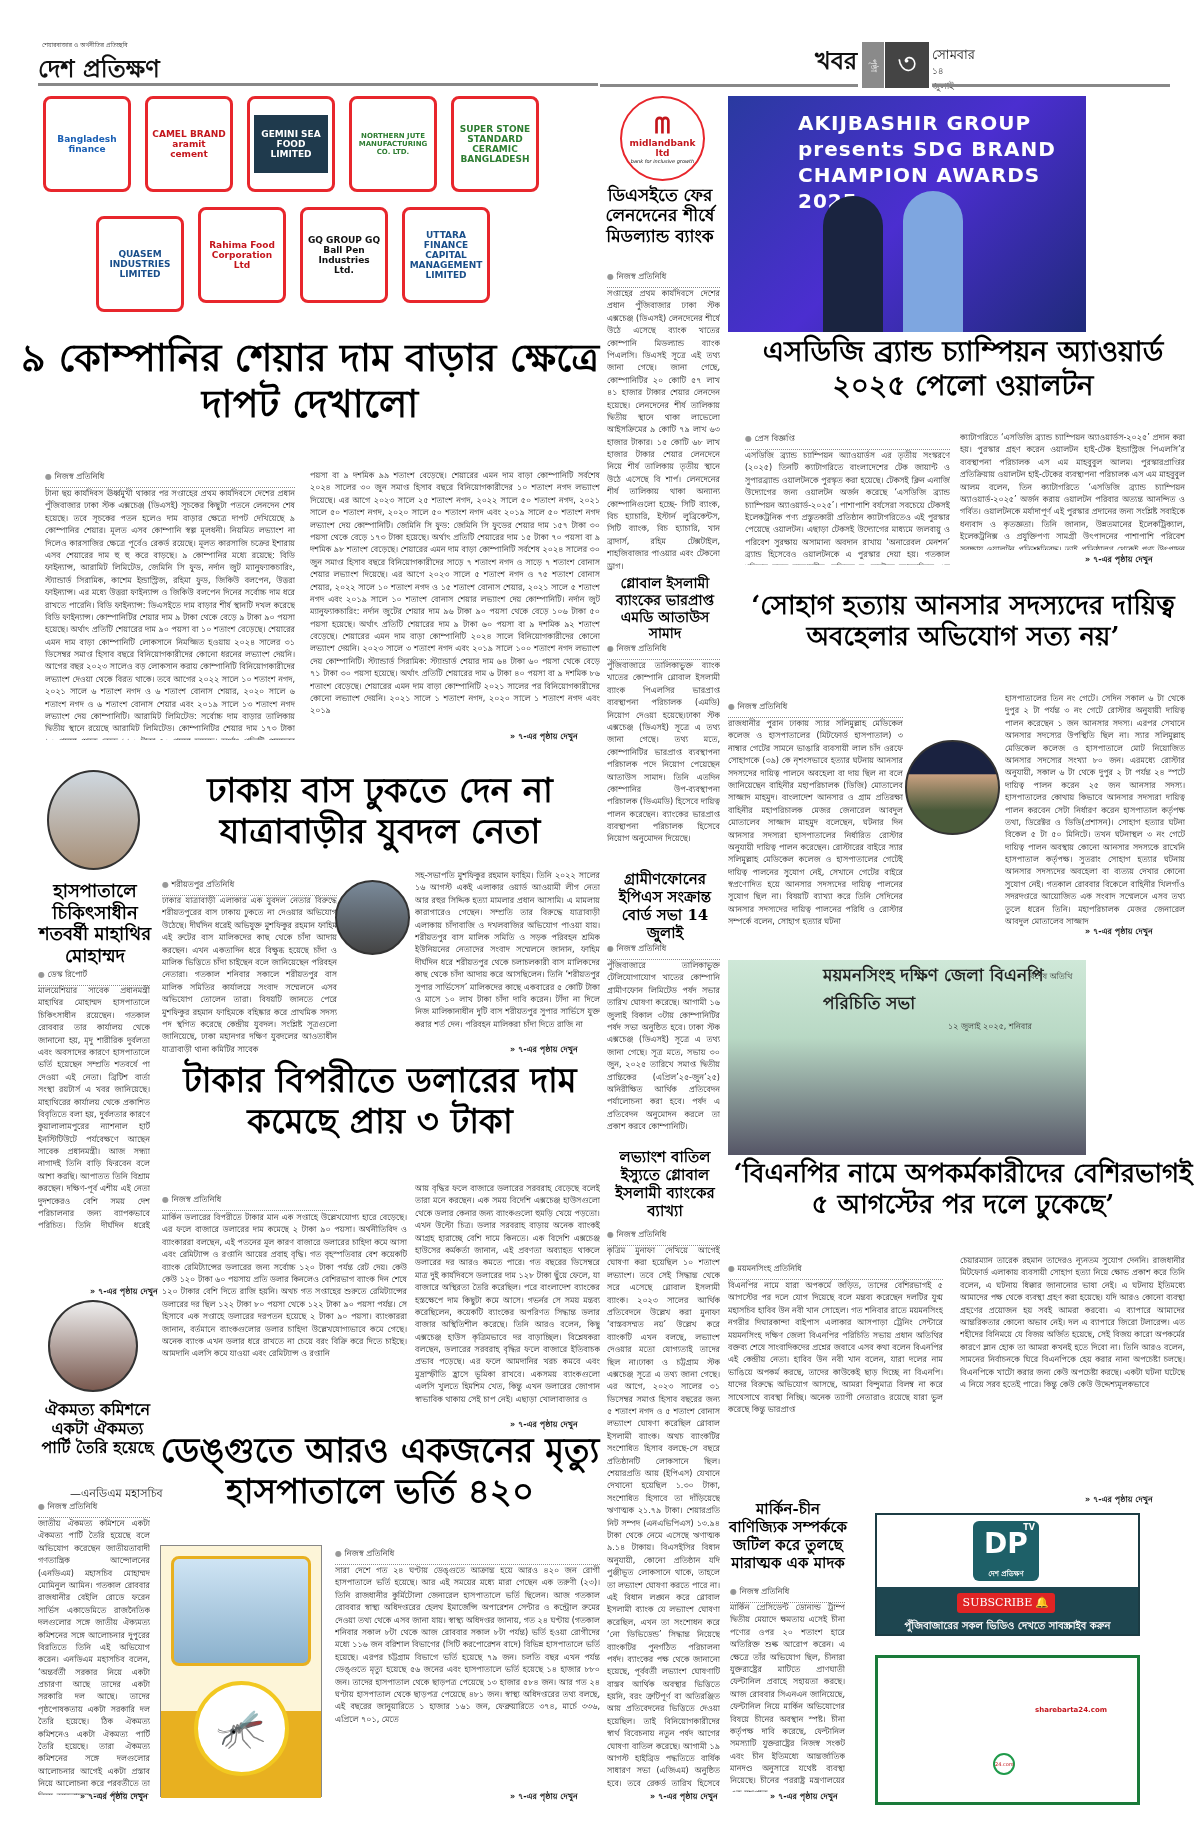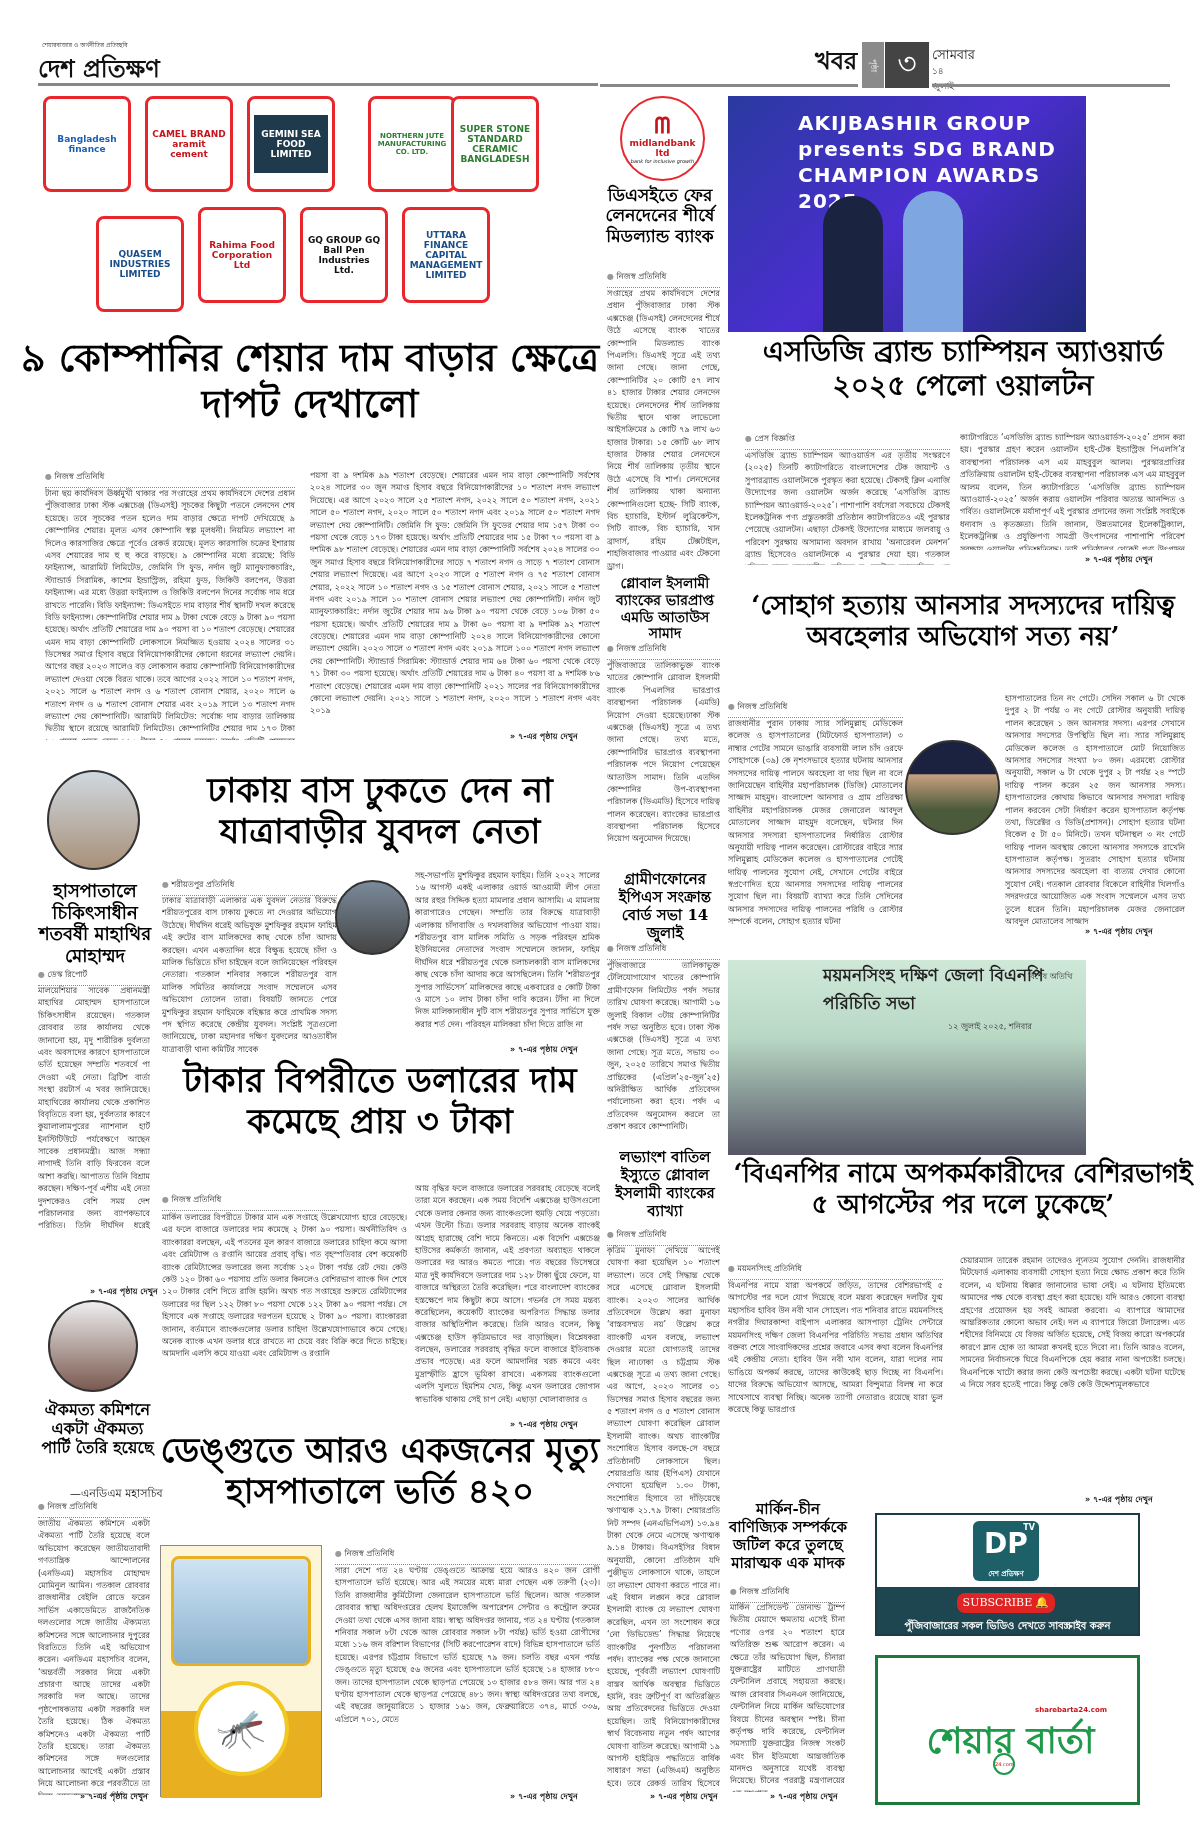--- a/index.html
+++ b/index.html
@@ -42,21 +42,21 @@
 <div>
   <div class="logo-box" style="left:43px;top:96px">
       <span style="color:#1a5fb4">Bangladesh finance</span>
     </div>
   <div class="logo-box" style="left:145px;top:96px">
       <span style="color:#c4161c">CAMEL BRAND aramit cement</span>
     </div>
   <div class="logo-box" style="left:247px;top:96px;">
       <span style="color:#fff;background:#1f3a4d;padding:14px 3px;display:block">GEMINI SEA FOOD LIMITED</span>
     </div>
-  <div class="logo-box" style="left:368px;top:96px">
+  <div class="logo-box" style="left:349px;top:96px">
       <span style="color:#2e7d32;font-size:7px">NORTHERN JUTE MANUFACTURING CO. LTD.</span>
     </div>
   <div class="logo-box" style="left:451px;top:96px">
       <span style="color:#2e7d32">SUPER STONE STANDARD CERAMIC BANGLADESH</span>
     </div>
   <div class="logo-box" style="left:96px;top:216px">
       <span style="color:#1a4f8b">QUASEM INDUSTRIES LIMITED</span>
     </div>
   <div class="logo-box" style="left:198px;top:207px">
       <span style="color:#c4161c">Rahima Food Corporation Ltd</span>
@@ -165,21 +165,20 @@
 <div class="abs" style="left:1085px;top:1493px;font-size:8px;font-weight:bold">» <span>৭-এর পৃষ্ঠায় দেখুন</span></div>
 
 <div class="head" style="left:728px;top:1500px;width:120px;font-size:15px">মার্কিন-চীন বাণিজ্যিক সম্পর্ককে জটিল করে তুলছে মারাত্মক এক মাদক</div>
 <div class="byline" style="left:730px;top:1585px;width:115px">নিজস্ব প্রতিনিধি</div>
 <div class="body" style="left:730px;top:1602px;width:115px;height:190px">মার্কিন প্রেসিডেন্ট ডোনাল্ড ট্রাম্প দ্বিতীয় মেয়াদে ক্ষমতায় এসেই চীনা পণ্যের ওপর ২০ শতাংশ হারে অতিরিক্ত শুল্ক আরোপ করেন। এ ক্ষেত্রে তাঁর অভিযোগ ছিল, চীনারা যুক্তরাষ্ট্রের মাটিতে প্রাণঘাতী ফেন্টানিল প্রবাহে সহায়তা করছে। আজ রোববার সিএনএন জানিয়েছে, ফেন্টানিল নিয়ে মার্কিন অভিযোগের বিষয়ে চীনের অবস্থান স্পষ্ট। চীনা কর্তৃপক্ষ দাবি করেছে, ফেন্টানিল সমস্যাটি যুক্তরাষ্ট্রের নিজস্ব সংকট এবং চীন ইতিমধ্যে আন্তর্জাতিক মানদণ্ড অনুসারে যথেষ্ট ব্যবস্থা নিয়েছে। চীনের পররাষ্ট্র মন্ত্রণালয়ের এক মুখপাত্র</div>
 <div class="abs" style="left:770px;top:1790px;font-size:8px;font-weight:bold">» <span>৭-এর পৃষ্ঠায় দেখুন</span></div>
 
 <div class="abs ad-dp">
   <div style="position:absolute;left:0;top:0;width:100%;height:72px;background:#fff"></div>
   <div style="position:absolute;left:96px;top:6px;width:66px;height:60px;background:#1e6068;border-radius:6px;color:#fff;font-weight:bold;font-size:28px;text-align:center;line-height:46px"><span>DP</span><span style="position:absolute;right:4px;top:-16px;font-size:8px">TV</span><span style="position:absolute;left:0;bottom:2px;width:100%;font-size:7px;line-height:10px">দেশ প্রতিক্ষণ</span></div>
-  <div style="position:absolute;left:80px;top:78px;width:98px;height:20px;background:#e02424;color:#fff;font-family:'DejaVu Serif',serif;font-size:11px;text-align:center;line-height:20px;border-radius:8px"><span>SUBSCRIBE</span> <span>🔔</span></div>
+  <div style="position:absolute;left:80px;top:78px;width:98px;height:20px;background:#e02424;color:#fff;font-family:'DejaVu Serif',serif;font-size:11px;text-align:center;line-height:20px;border-radius:3px"><span>SUBSCRIBE</span> <span>🔔</span></div>
   <div style="position:absolute;left:0;top:103px;width:100%;color:#fff;font-size:10px;font-weight:bold;text-align:center">পুঁজিবাজারের সকল ভিডিও দেখতে সাবস্ক্রাইব করুন</div>
 </div>
 
 <div class="abs ad-sb">
   <div style="position:absolute;right:30px;top:48px;font-size:7px;color:#c4161c;font-weight:bold">sharebarta24.com</div>
-  <div style="position:absolute;left:10px;top:55px;width:245px;text-align:center;font-family:'DejaVu Serif',serif;font-size:36px;font-weight:bold;color:#1f9a4a">শেয়ার বার্তা</div>
   <div style="position:absolute;left:115px;top:95px;width:22px;height:22px;border-radius:50%;border:2px solid #1f9a4a;font-size:5px;color:#c4161c;text-align:center;line-height:18px">24.com</div>
 </div>
 
 </body></html>

